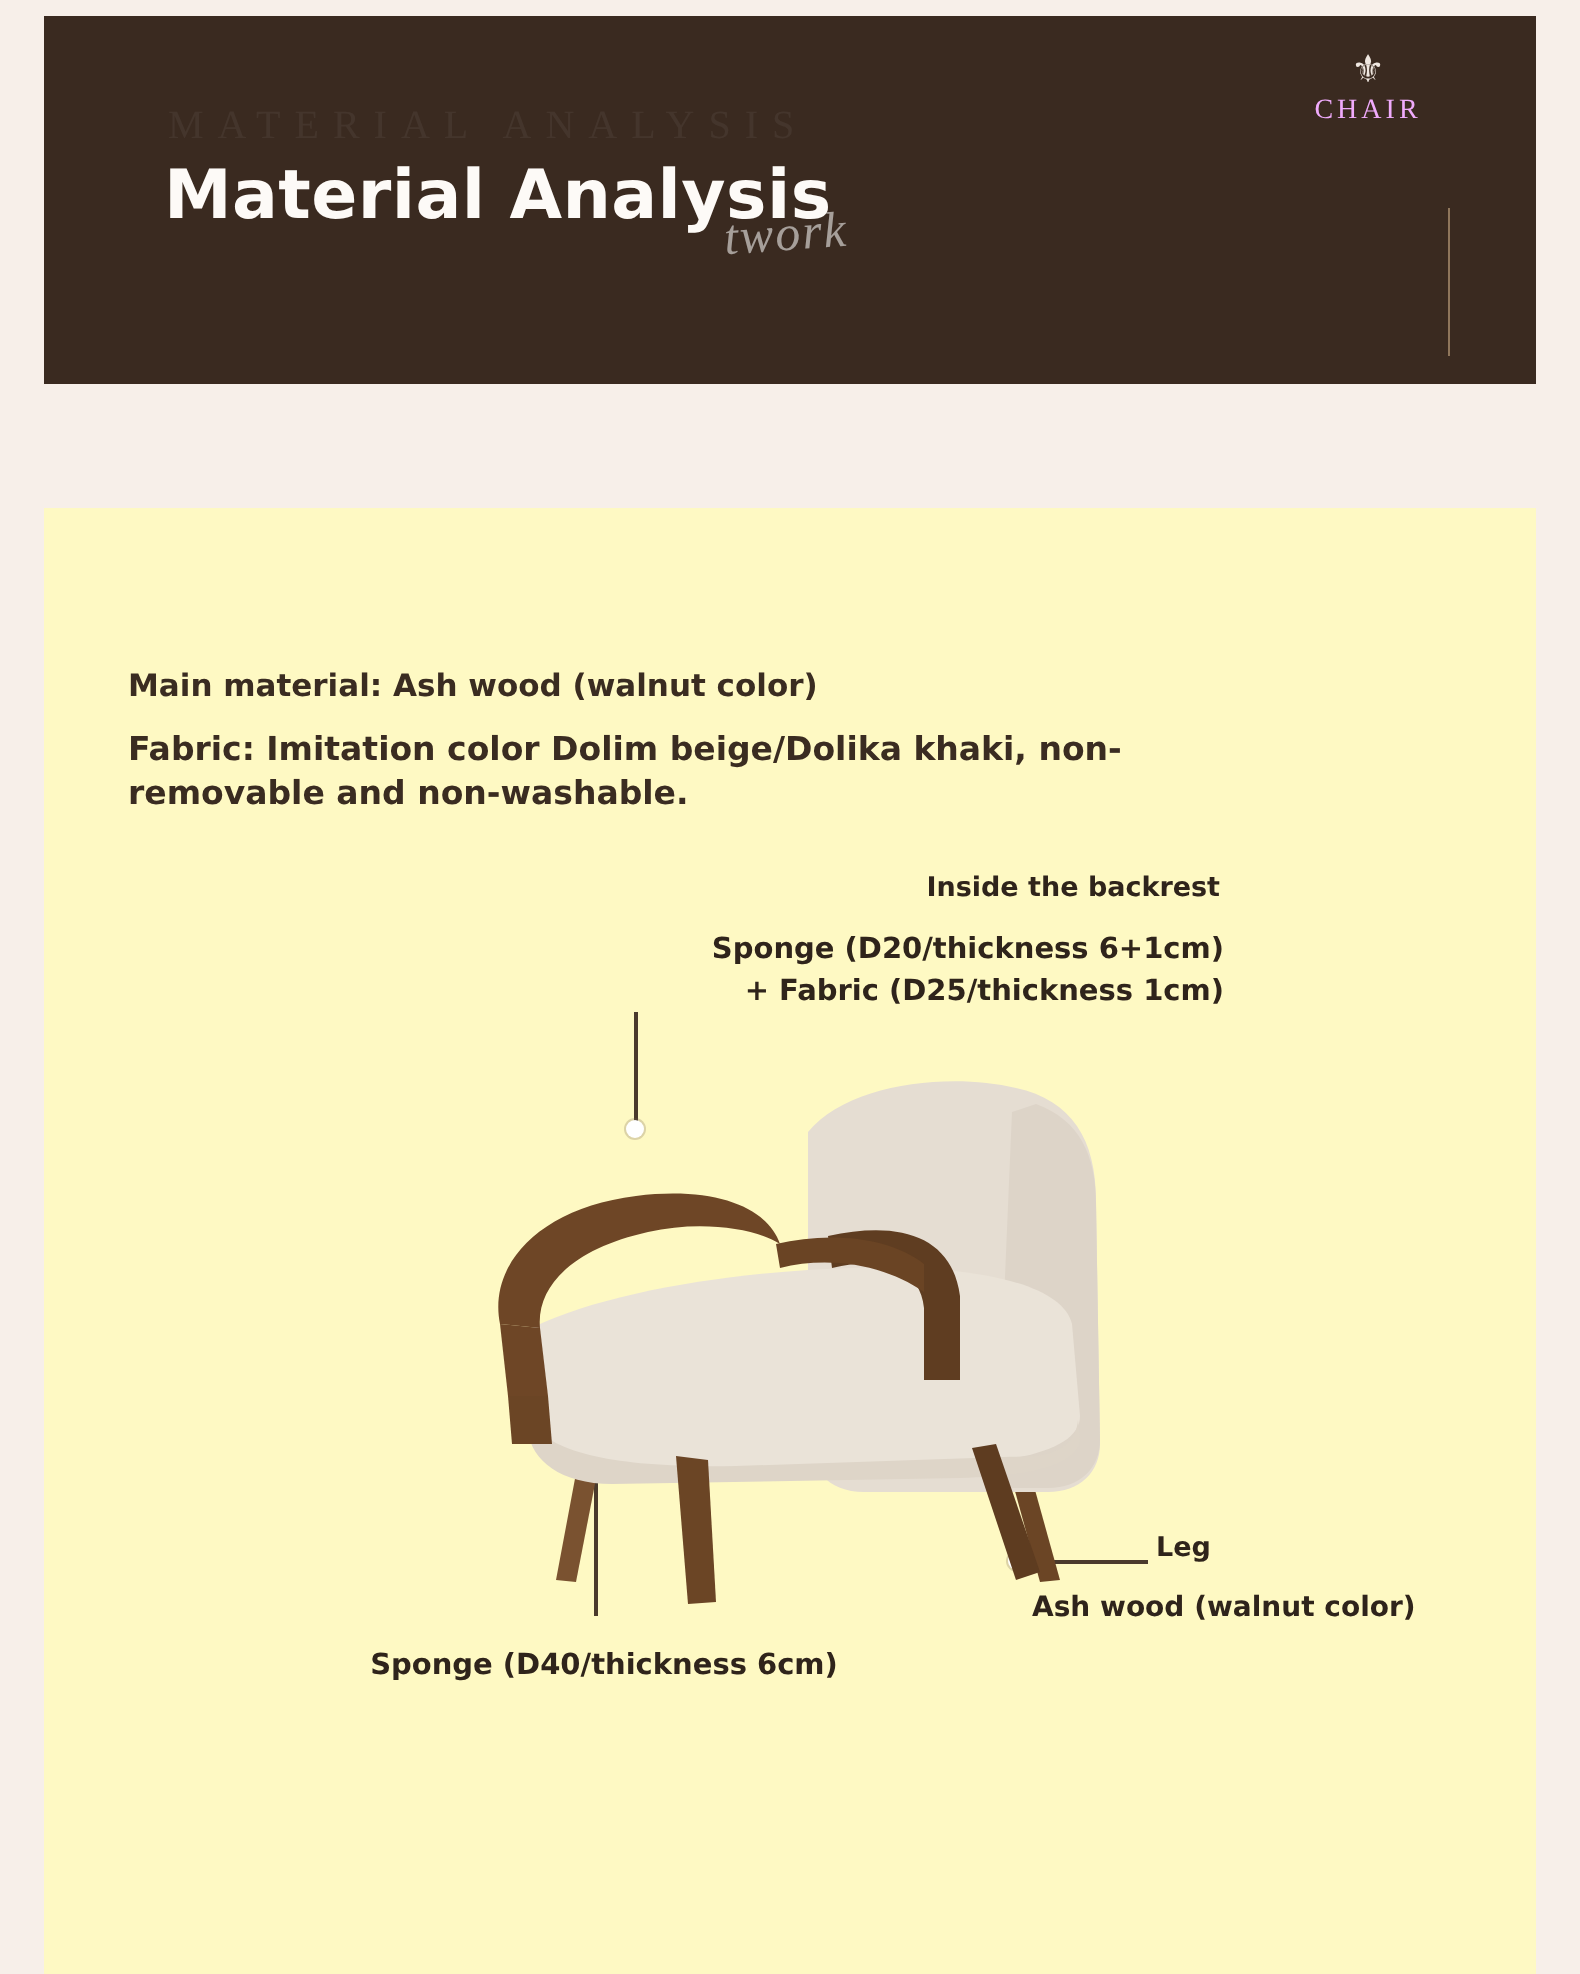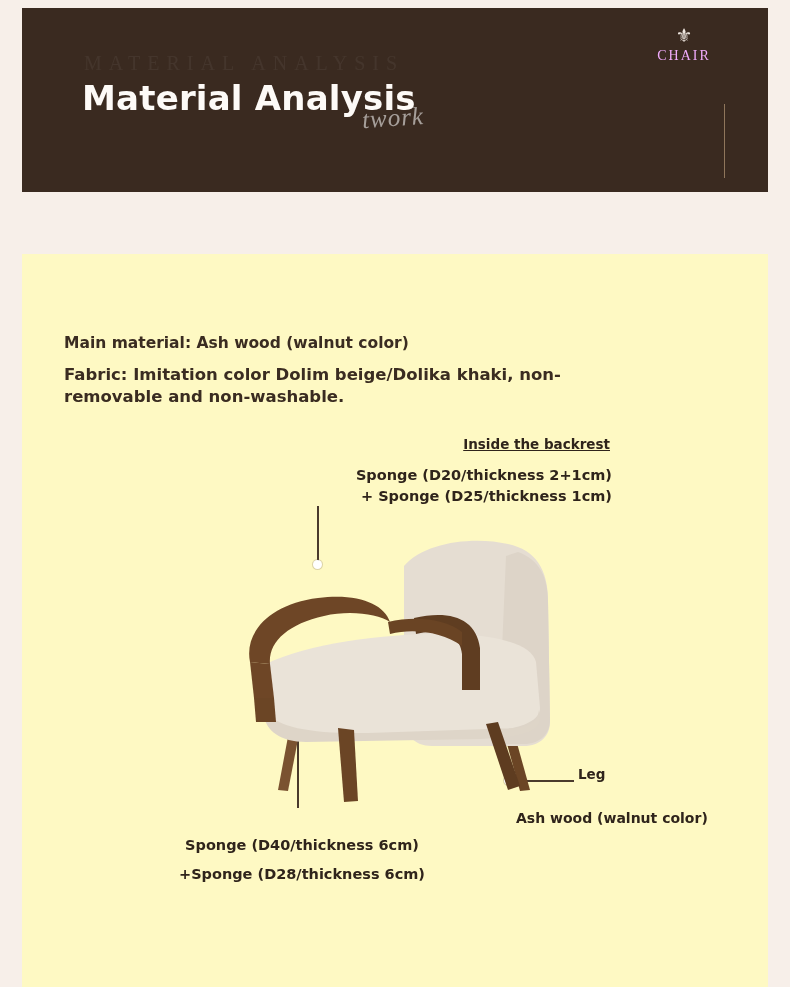--- a/index.html
+++ b/index.html
@@ -130,35 +130,35 @@
     font-size: 14.5px;
     line-height: 1.45;
     white-space: nowrap;
   }
   .callout-back {
     left: 330px;
     top: 182px;
     text-align: right;
     width: 260px;
   }
-  .callout-back .callout-heading { display: block; padding-right: 2px; text-decoration: underline; }
+  .callout-back .callout-heading { display: block; padding-right: 2px; }
   .callout-leg {
     left: 556px;
     top: 512px;
   }
   .callout-leg .callout-heading { display: block; }
-  .callout-leg .callout-sub { font-size: 14px; display: block; margin-top: 28px; margin-left: -62px; white-space: nowrap; }
+  .callout-leg .callout-sub { font-size: 14px; display: block; margin-top: 14px; margin-left: -62px; white-space: nowrap; }
   .callout-seat {
     left: 130px;
     top: 558px;
     text-align: center;
     width: 300px;
   }
   .callout-seat .callout-heading { display: block; }
-  .callout-seat .l1 { display: block; margin-top: 23px; }
+  .callout-seat .l1 { display: block; margin-top: 11px; }
   .callout-seat .l2 { display: block; margin-top: 8px; }
 
   
   .dot {
     position: absolute;
     width: 9px;
     height: 9px;
     border-radius: 50%;
     background: #ffffff;
     box-shadow: 0 0 0 1px rgba(120,100,85,0.25);
@@ -191,36 +191,35 @@
   <div class="header-rule"></div>
 </div>
 
 <div class="panel">
 
   <div class="spec-line-1">Main material: Ash wood (walnut color)</div>
   <div class="spec-line-2">Fabric: Imitation color Dolim beige/Dolika khaki, non-removable and non-washable.</div>
 
   <div class="callout callout-back">
     <span class="callout-heading">Inside the backrest</span>
-    <div class="callout-text" style="margin-top:13px;">Sponge (D20/thickness 2+1cm)</div>
-    <div class="callout-text">+ Sponge (D25/thickness 1cm)</div>
+    <div class="callout-text" style="margin-top:13px;">Sponge (D20/thickness 6+1cm)</div>
+    <div class="callout-text">+ Fabric (D25/thickness 1cm)</div>
   </div>
   <div class="leader" style="left:295px; top:252px; width:1.5px; height:58px;"></div>
   <div class="dot" style="left:291px; top:306px;"></div>
 
   <div class="callout callout-leg">
     <span class="callout-heading">Leg</span>
     <span class="callout-sub">Ash wood (walnut color)</span>
   </div>
   <div class="leader" style="left:490px; top:526px; width:62px; height:1.5px;"></div>
   <div class="dot" style="left:482px; top:522px;"></div>
 
   <div class="callout callout-seat">
     <span class="callout-text l1">Sponge (D40/thickness 6cm)</span>
-    <span class="callout-text l2">+Sponge (D28/thickness 6cm)</span>
   </div>
   <div class="leader" style="left:275px; top:476px; width:1.5px; height:78px;"></div>
   <div class="dot" style="left:271px; top:468px;"></div>
 
   <div class="chair-wrap">
     <svg viewBox="0 0 380 290" width="380" height="290" xmlns="http://www.w3.org/2000/svg">
 
       <path d="M292 196 L312 268 L302 269 L283 200 Z" fill="#6b4525"></path>
       <path d="M72 204 L60 268 L70 269 L82 207 Z" fill="#7a5230"></path>
 

